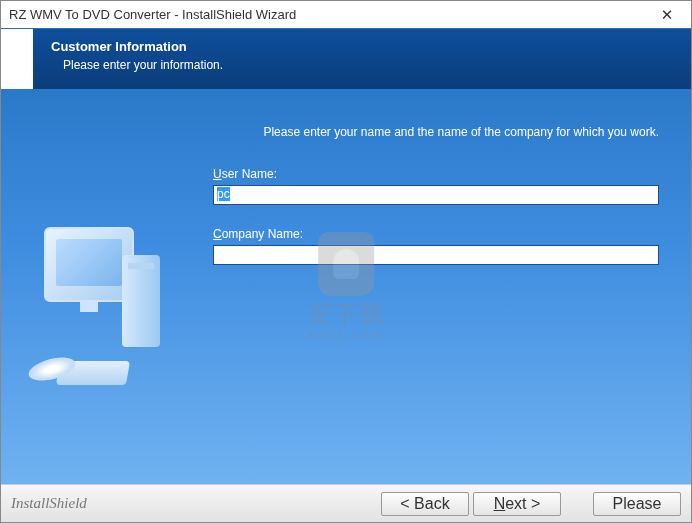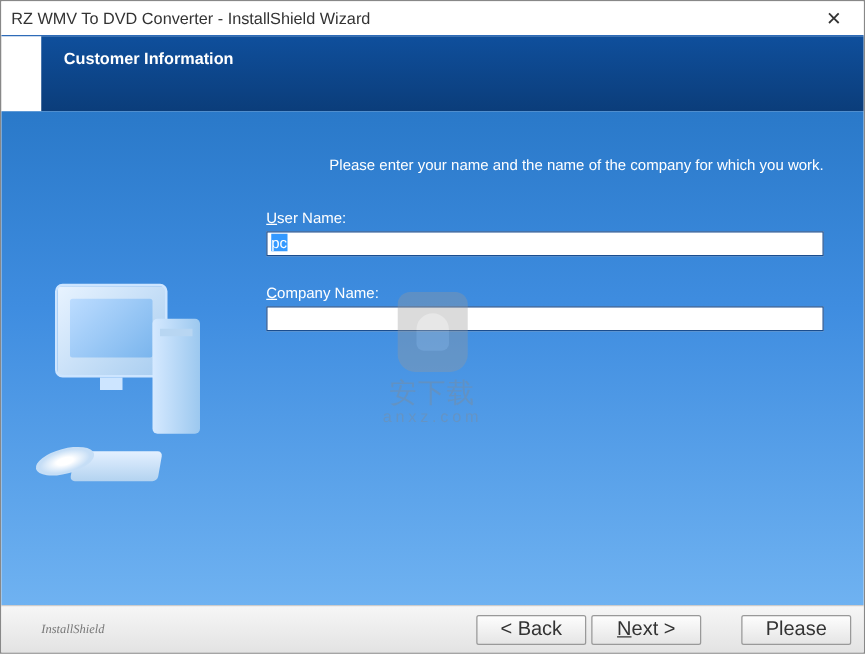--- a/index.html
+++ b/index.html
@@ -92,24 +92,23 @@
   height: 38px;
   background: linear-gradient(to bottom, #f6f6f6, #e3e3e3);
   border-top: 1px solid #ccc;
   display: flex;
   align-items: center;
   padding: 0 10px;
 }
 .footer-brand {
   font-style: italic;
   font-family: "Times New Roman", serif;
-  font-size: 10px;
+  font-size: 15px;
   color: #777;
   flex: 0 0 auto;
-  margin-left: 22px;
 }
 .footer-spacer { flex: 1; }
 .btn {
   width: 88px;
   height: 24px;
   background: linear-gradient(to bottom, #fdfdfd, #e5e5e5);
   border: 1px solid #999;
   border-radius: 2px;
   font-size: 16px;
   color: #333;
@@ -193,37 +192,38 @@
 }
 .watermark .shield::after {
   content:"";
   position:absolute;
   left:50%; top:50%;
   transform:translate(-50%,-50%);
   width:26px; height:30px;
   background:#bbb;
   border-radius:14px 14px 6px 6px;
 }
-.watermark .txt1 { font-size: 22px; letter-spacing:1px; }
+.watermark .txt1 { font-size: 25px; letter-spacing:1px; }
 .watermark .txt2 { font-size: 13px; letter-spacing:3px; margin-top:-4px; }
 .wrapper { position: relative; }
 .underline { text-decoration: underline; }
 </style>
 </head>
 <body>
 
 <div class="titlebar">
   <span>RZ WMV To DVD Converter - InstallShield Wizard</span>
   <div class="close">
     <span>✕</span>
   </div>
 </div>
 
 <div class="header">
   <div class="header-title">Customer Information</div>
+  <div class="header-sub">Please enter your information.</div>
 </div>
 
 <div class="wrapper">
 <div class="content">
   <div class="sidebar">
     <div class="illustration">
       <div class="monitor"></div>
       <div class="monitor-stand"></div>
       <div class="tower"></div>
       <div class="keyboard"></div>

